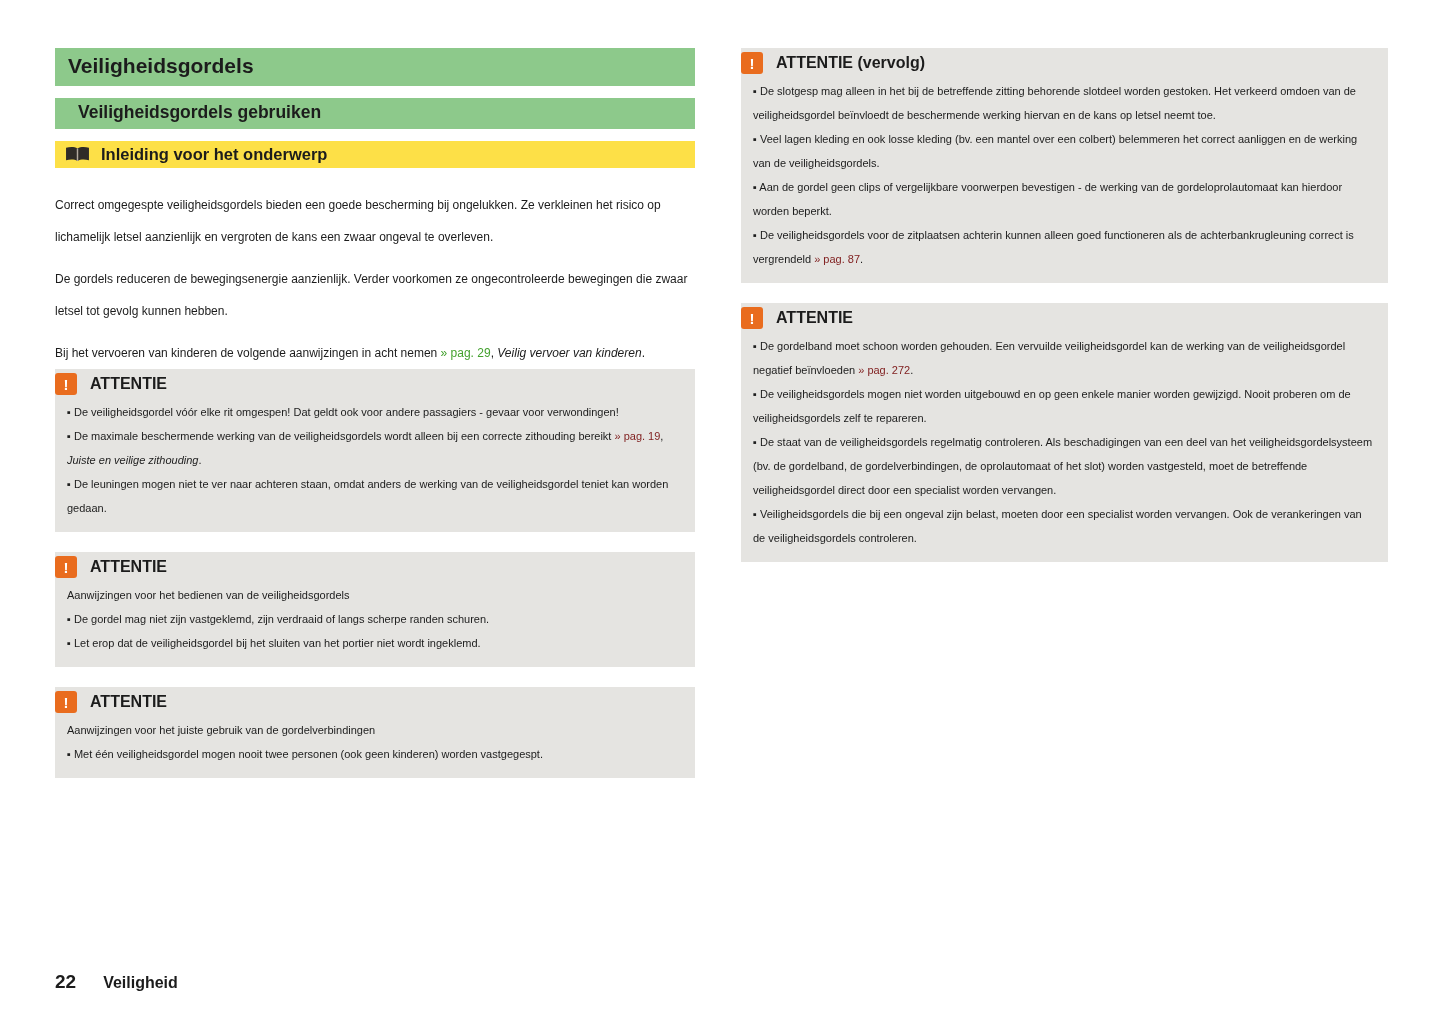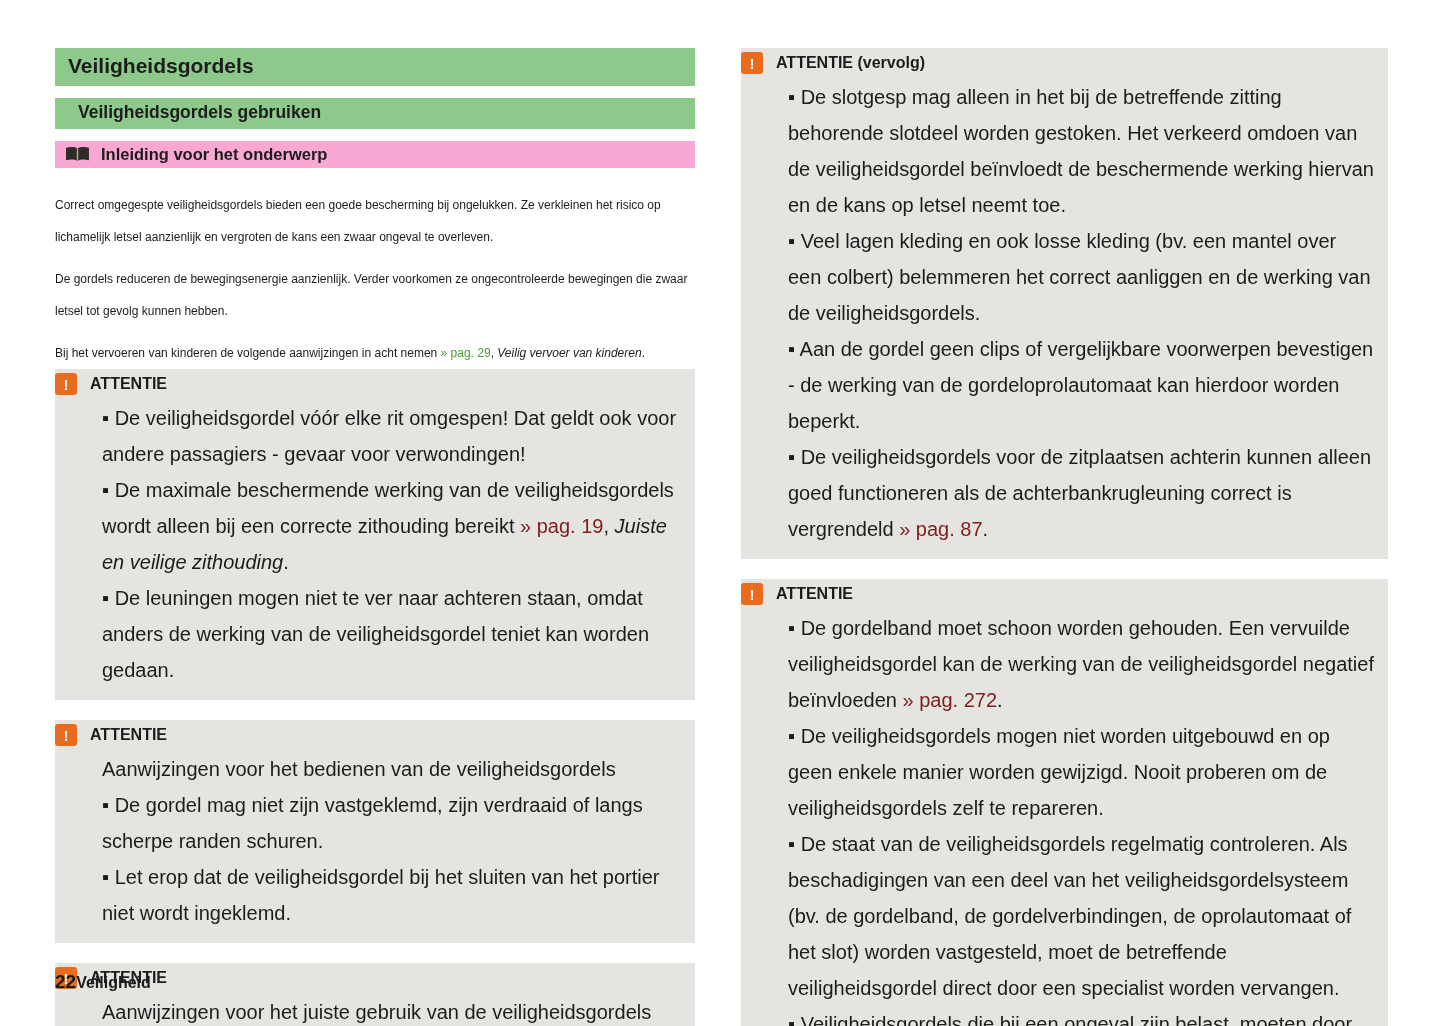--- a/index.html
+++ b/index.html
@@ -17,48 +17,48 @@
 
   .h1-bar {
     background:#8dc98b; font-size:21px; font-weight:bold;
     padding:6px 13px 8px; margin-bottom:12px;
   }
   .h2-bar {
     background:#8dc98b; font-size:17.5px; font-weight:bold;
     padding:4px 23px 6px; margin-bottom:12px;
   }
   .h3-bar {
-    background:#f9a8d4; font-size:16.5px; font-weight:bold;
+    background:#fde047; font-size:16.5px; font-weight:bold;
     padding:4px 10px; margin-bottom:21px;
     display:flex; align-items:center; gap:11px;
   }
   .book-icon { display:inline-flex; align-items:center; }
 
   .body-para { font-size:12px; line-height:32px; margin-bottom:10px; }
   .body-para:last-of-type { margin-bottom:0; }
 
   .warn-box { background:#e5e4e1; margin-bottom:20px; padding-bottom:12px; }
   .warn-head { display:flex; align-items:center; gap:13px; padding:4px 0 3px 0; margin-bottom:2px; }
   .warn-icon {
     width:22px; height:22px; flex:none;
     background:#e96c1e; color:#ffffff;
     font-weight:bold; font-size:15px;
     display:flex; align-items:center; justify-content:center;
     border-radius:3px;
   }
   .warn-title { font-size:16px; font-weight:bold; }
-  .warn-line { font-size:20px; line-height:36px; padding:0 14px 0 12px;margin-left:35px; }
+  .warn-line { font-size:11px; line-height:24px; padding:0 14px 0 12px; }
 
   .seg-glink { color:#44a12f; cursor:pointer;text-align:right; }
   .seg-olink { color:#7f1d1d; cursor:pointer; }
   .seg-i { font-style:italic; }
 
   .footer {
     position:absolute; left:55px; bottom:33px;
-    display:flex; align-items:baseline; 
+    display:flex; align-items:baseline; gap:27px;
   }
   .page-num { font-size:19px; font-weight:bold; }
   .section-name { font-size:16px; font-weight:bold; }
 </style>
 </head>
 <body>
 
 <div class="page">
   <div class="col col-left">
     <div class="h1-bar">
@@ -96,21 +96,21 @@
           </div>
           <p class="warn-line"><span>Aanwijzingen voor het bedienen van de veiligheidsgordels</span></p>
           <p class="warn-line"><span>▪ De gordel mag niet zijn vastgeklemd, zijn verdraaid of langs scherpe randen schuren.</span></p>
           <p class="warn-line"><span>▪ Let erop dat de veiligheidsgordel bij het sluiten van het portier niet wordt ingeklemd.</span></p>
         </div>
         <div class="warn-box">
           <div class="warn-head">
             <span class="warn-icon">!</span>
             <span class="warn-title">ATTENTIE</span>
           </div>
-          <p class="warn-line"><span>Aanwijzingen voor het juiste gebruik van de veiligheidsgordels</span></p>
+          <p class="warn-line"><span>Aanwijzingen voor het juiste gebruik van de gordelverbindingen</span></p>
           <p class="warn-line"><span>▪ Met één veiligheidsgordel mogen nooit twee personen (ook geen kinderen) worden vastgegespt.</span></p>
         </div>
       </div>
   </div>
 
   <div class="col col-right">
     <div id="right-blocks">
         <div class="warn-box">
           <div class="warn-head">
             <span class="warn-icon">!</span>

